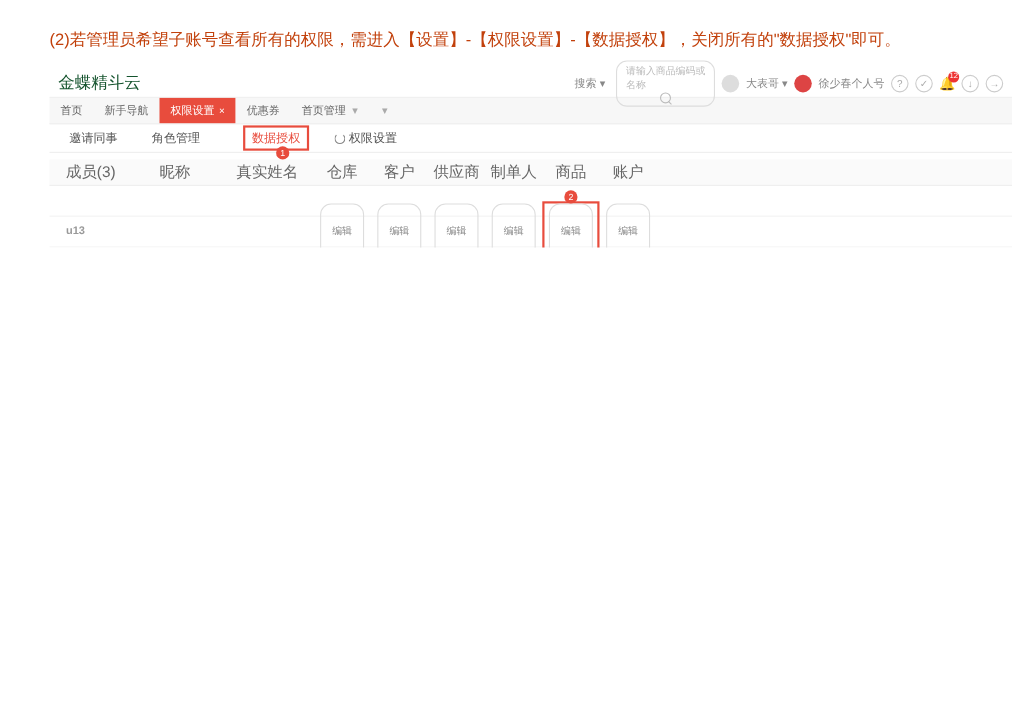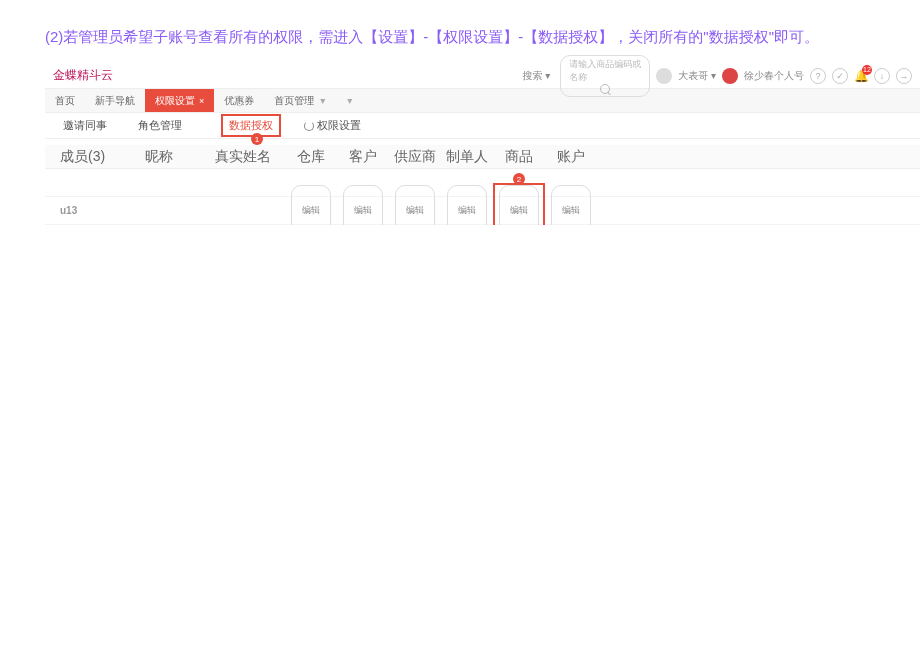--- a/index.html
+++ b/index.html
@@ -1,23 +1,23 @@
 <!DOCTYPE html>
 <html><head>
   <meta charset="utf-8">
   <style>
     * { box-sizing: border-box; margin: 0; padding: 0; }
     body { font-family: "Microsoft YaHei", Arial, sans-serif; background: #fff; width: 920px; }
     
-    .instruction { padding: 20px 45px 10px 45px; font-size: 15px; line-height: 2.2; color: #8b5cf6; }
+    .instruction { padding: 20px 45px 10px 45px; font-size: 15px; line-height: 2.2; color: #c2410c; }
     
     .app { margin-left: 45px; width: 875px; background: #fff; }
     
     .app-header { display: flex; align-items: center; height: 26px; padding: 0 8px; border-bottom: 1px solid #eee; }
-    .app-title { font-size: 12px; color: #be185d; }
+    .app-title { font-size: 15px; color: #14532d; }
     .header-spacer { flex: 1; }
     .header-right { display: flex; align-items: center; gap: 6px; font-size: 10px; color: #888; }
     .dropdown-sm { padding: 2px 4px; color: #888; text-align: right; }
     .search-box { border: 1px solid #ddd; border-radius: 10px; padding: 2px 8px; width: 90px; font-size: 9px; color: #bbb; display: flex; align-items: center; justify-content: space-between; flex-direction: column; }
     .search-icon-sm { width: 10px; height: 10px; border: 1px solid #bbb; border-radius: 50%; position: relative; }
     .search-icon-sm::after { content: ''; position: absolute; width: 4px; height: 1px; background: #bbb; transform: rotate(45deg); bottom: -1px; right: -2px; }
     .avatar-sm { width: 16px; height: 16px; border-radius: 50%; background: #ddd; }
     .avatar-red { background: #d44; color: #fff; font-size: 8px; display: flex; align-items: center; justify-content: center; }
     .icon-circle { width: 16px; height: 16px; border: 1px solid #ccc; border-radius: 50%; display: flex; align-items: center; justify-content: center; font-size: 9px; color: #aaa; }
     .icon-bell { position: relative; width: 14px; height: 14px; color: #aaa; font-size: 12px; }

